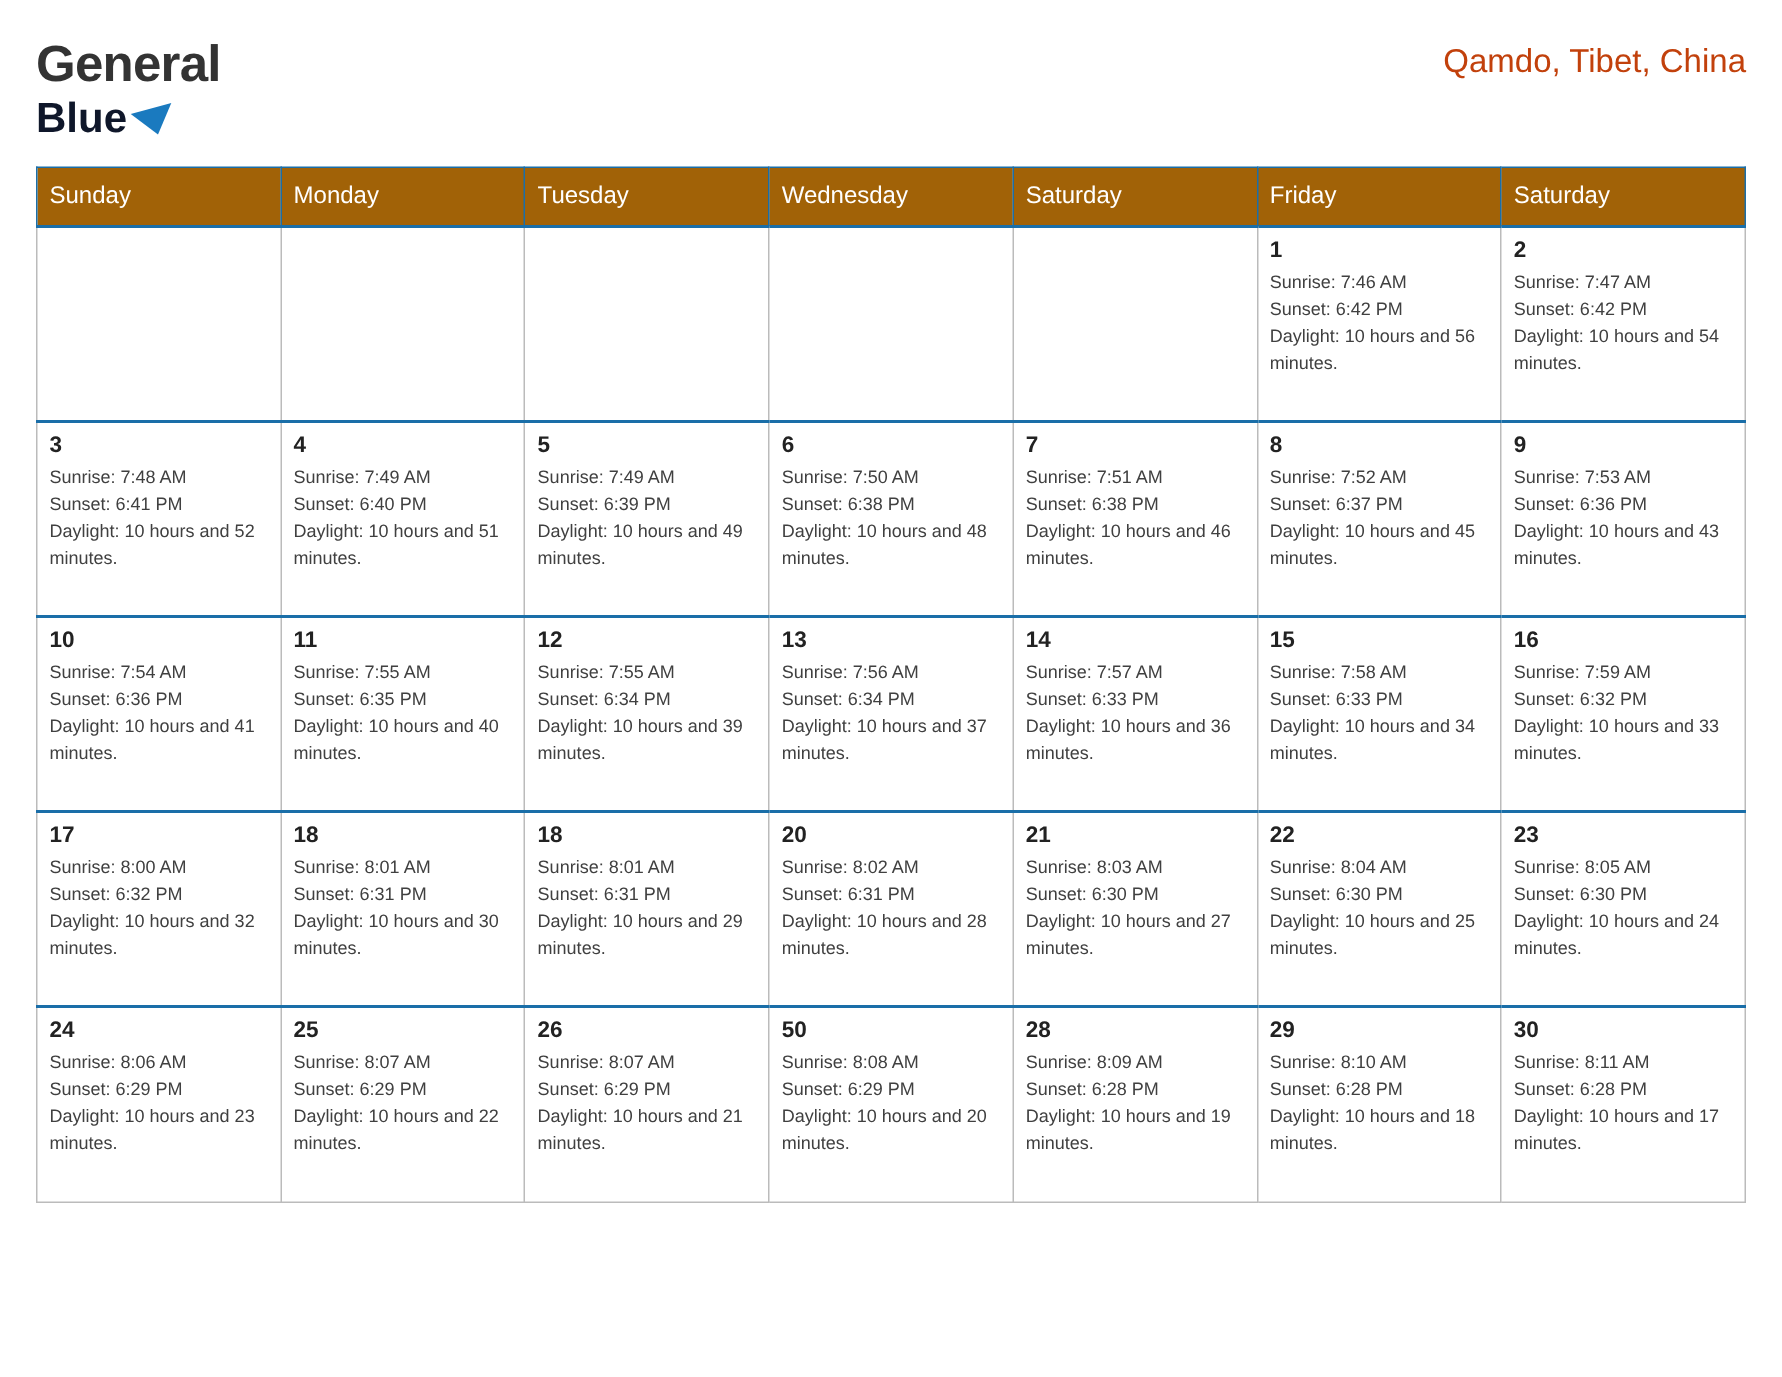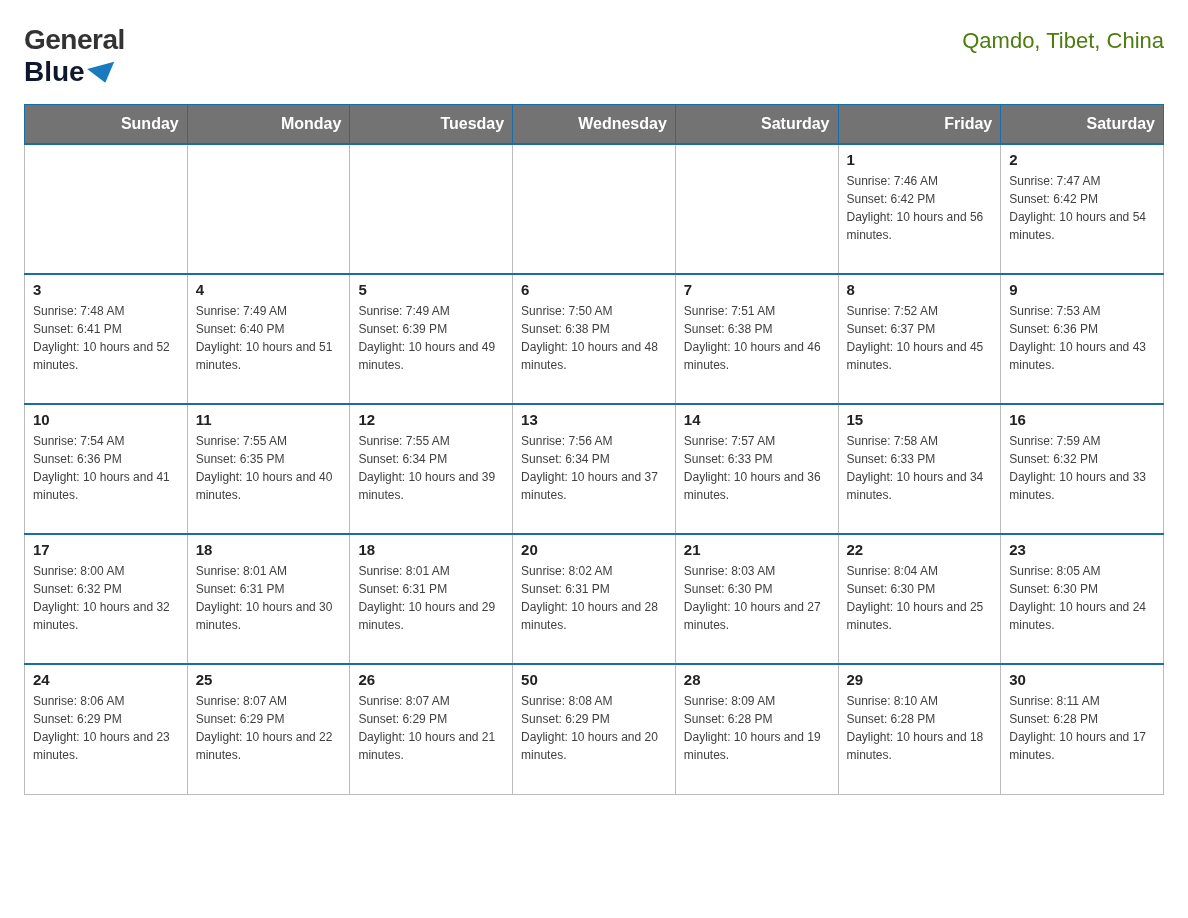--- a/index.html
+++ b/index.html
@@ -15,21 +15,21 @@
       justify-content: space-between;
       align-items: flex-start;
       margin-bottom: 16px;
     }
     .logo {
       display: flex;
       flex-direction: column;
       align-items: flex-start;
     }
     .logo-general {
-      font-size: 28px;
+      font-size: 34px;
       font-weight: bold;
       color: #333;
       letter-spacing: -0.5px;
     }
     .logo-blue {
       font-size: 28px;
       font-weight: bold;
       color: #0f172a;
       display: flex;
       align-items: center;
@@ -51,35 +51,35 @@
       text-align: right;
     }
     .month-title {
       font-size: 52px;
       font-weight: 300;
       color: #222;
       line-height: 1.1;
     }
     .location {
       font-size: 22px;
-      color: #4d7c0f;
+      color: #c2410c;
       margin-top: 4px;
     }
     .calendar {
       width: 100%;
       border-collapse: collapse;
       border: 1px solid #999;
     }
     .calendar th {
-      background-color: #737373;
+      background-color: #a16207;
       color: #fff;
       font-size: 16px;
-      font-weight: bold;
+      font-weight: normal;
       padding: 10px 8px;
-      text-align: right;
+      text-align: left;
       border: 1px solid #1a6ea8;
     }
     .calendar td {
       vertical-align: top;
       padding: 6px 8px;
       border: 1px solid #bbb;
       width: calc(100% / 7);
       min-height: 110px;
       height: 130px;
     }

